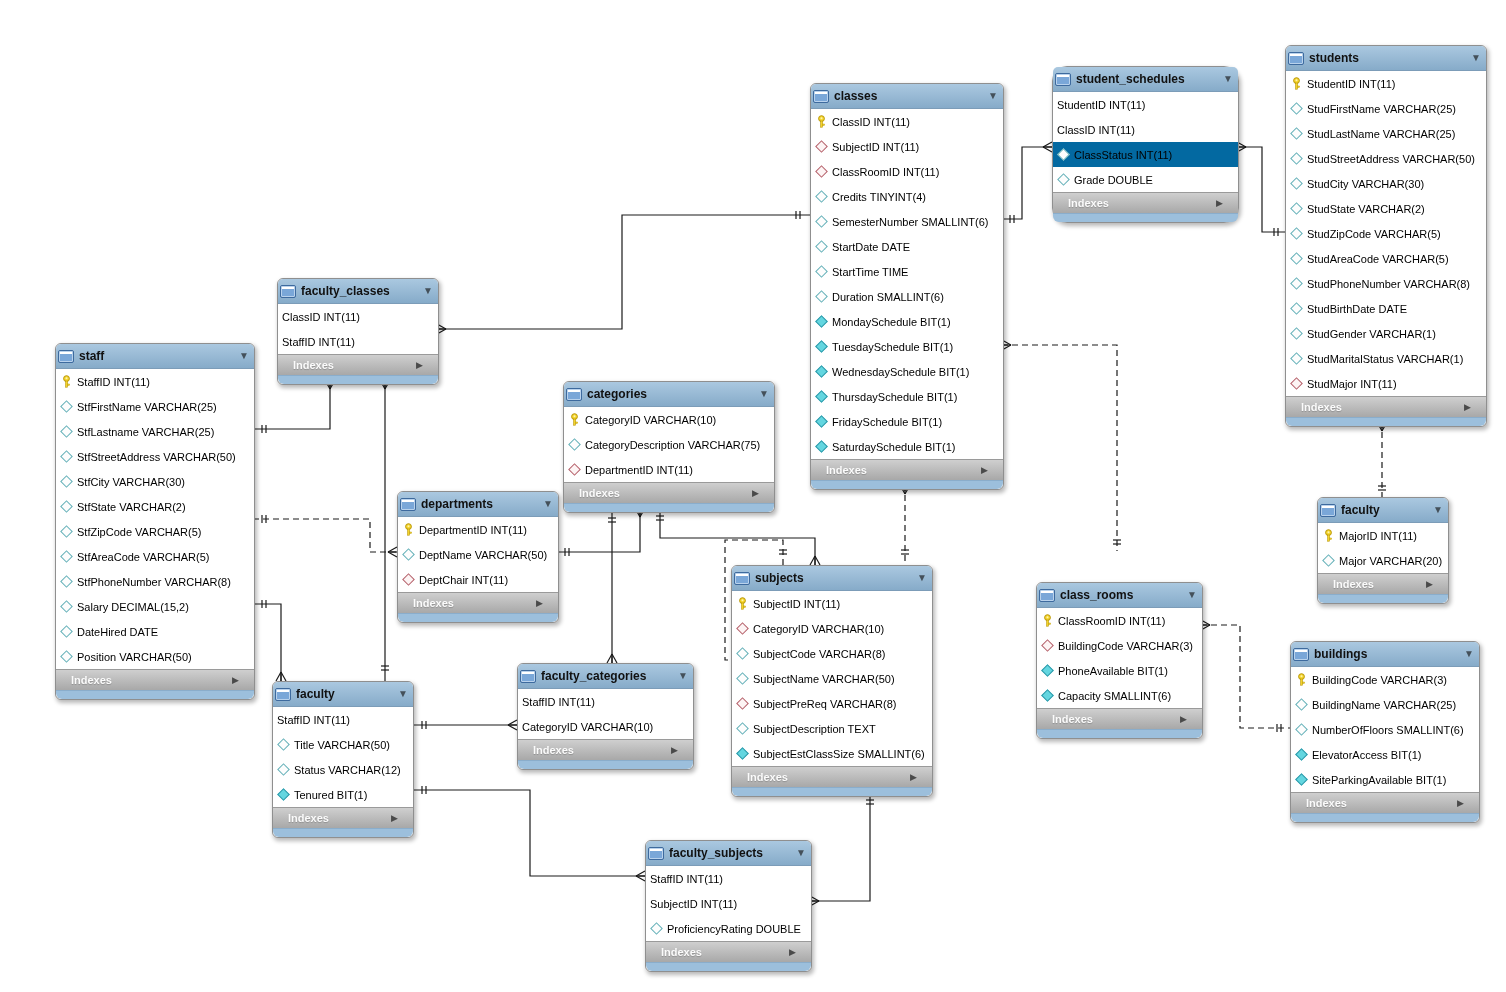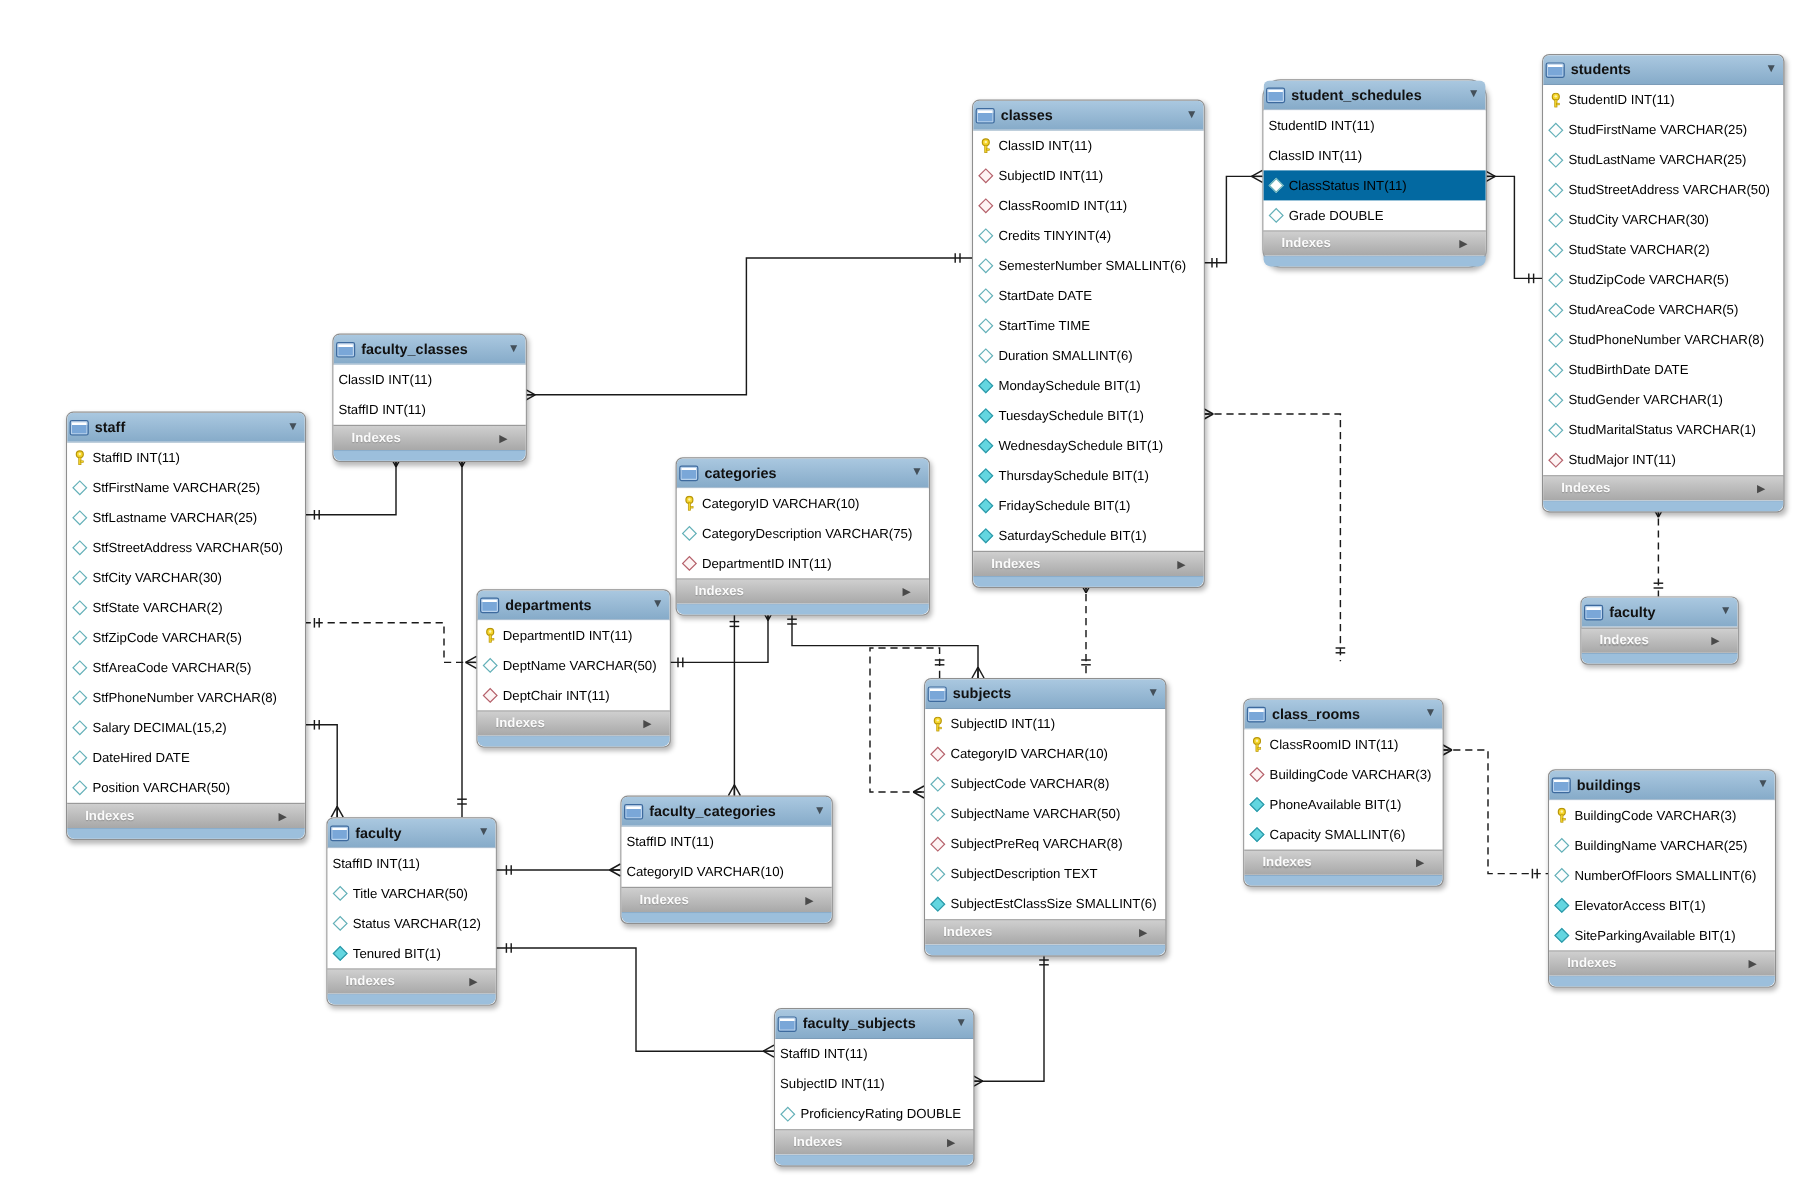--- a/index.html
+++ b/index.html
@@ -448,21 +448,21 @@
           <span class="dia fill"></span>
           <span class="txt">SaturdaySchedule BIT(1)</span>
         </div>
       </div>
       <div class="ftr">
         <span class="flabel">Indexes</span>
         <span class="tri">▶</span>
       </div>
       <div class="cap"></div>
     </div>
-    <div class="tbl" style="left: 770px; top: 565px; width: 200px;">
+    <div class="tbl" style="left: 731px; top: 565px; width: 200px;">
       <div class="hdr">
         <span class="tbl-icon"></span>
         <span class="ttl">subjects</span>
         <span class="arrow">▼</span>
       </div>
       <div class="rows">
         <div class="row">
           <svg width="11" height="13" class="keyicon">
             <circle cx="5.5" cy="3.6" r="2.9" fill="#f6d62c" stroke="#b8960a" stroke-width="1"></circle>
             <circle cx="5.5" cy="3.3" r="1" fill="#fdf3b0"></circle>
@@ -623,20 +623,35 @@
         <span class="flabel">Indexes</span>
         <span class="tri">▶</span>
       </div>
       <div class="cap"></div>
     </div>
     <div class="tbl" style="left: 1317px; top: 497px; width: 130px;">
       <div class="hdr">
         <span class="tbl-icon"></span>
         <span class="ttl">faculty</span>
         <span class="arrow">▼</span>
+      </div>
+      <div class="rows">
+        <div class="row">
+          <svg width="11" height="13" class="keyicon">
+            <circle cx="5.5" cy="3.6" r="2.9" fill="#f6d62c" stroke="#b8960a" stroke-width="1"></circle>
+            <circle cx="5.5" cy="3.3" r="1" fill="#fdf3b0"></circle>
+            <rect x="4.6" y="6" width="1.9" height="6.2" fill="#f6d62c" stroke="#b8960a" stroke-width="0.6"></rect>
+            <rect x="6.2" y="9" width="2.4" height="1.4" fill="#f6d62c" stroke="#b8960a" stroke-width="0.5"></rect>
+          </svg>
+          <span class="txt">MajorID INT(11)</span>
+        </div>
+        <div class="row">
+          <span class="dia open"></span>
+          <span class="txt">Major VARCHAR(20)</span>
+        </div>
       </div>
       <div class="ftr">
         <span class="flabel">Indexes</span>
         <span class="tri">▶</span>
       </div>
       <div class="cap"></div>
     </div>
     <div class="tbl" style="left: 1036px; top: 542px; width: 165px; margin-top: 40px;">
       <div class="hdr">
         <span class="tbl-icon"></span>

